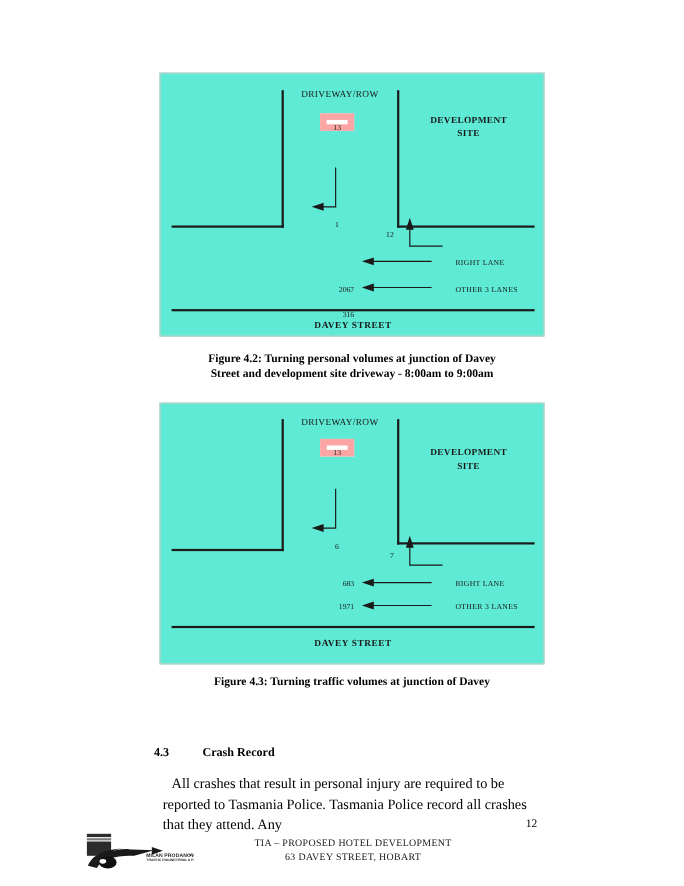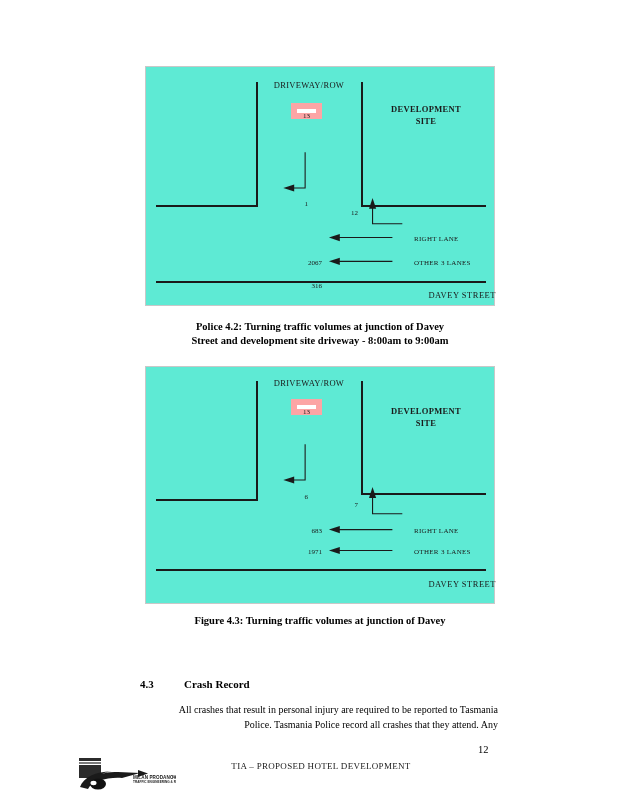--- a/index.html
+++ b/index.html
@@ -65,23 +65,23 @@
   }
   .lbl-devsite {
     font-size: 8.5px;
     font-weight: bold;
     letter-spacing: 0.3px;
     text-align: center;
     line-height: 1.45;
   }
   .lbl-street {
     font-size: 8.5px;
-    font-weight: normal;
+    font-weight: bold;
     letter-spacing: 0.5px;
-    text-align: right;
+    text-align: center;
   }
   .lbl-lane {
     font-size: 7px;
     letter-spacing: 0.3px;
   }
   .lbl-vol {
     font-size: 7px;
     text-align: right;
   }
 
@@ -129,24 +129,24 @@
     font-weight: bold;
     font-family: "Liberation Serif", serif;
   }
   .section-head .num { display: inline-block; width: 44px; }
 
   .body-text {
     position: absolute;
     left: 148px;
     top: 703px;
     width: 350px;
-    font-size: 10px;
+    font-size: 13px;
     line-height: 1.45;
     font-family: "Liberation Serif", serif;
-    text-align: right;
+    text-align: left;
     text-indent: 8px;
   }
 
   
   .footer-center {
     position: absolute;
     left: 186px;
     top: 760px;
     width: 270px;
     text-align: center;
@@ -229,21 +229,21 @@
       <div class="lbl lbl-vol" style="left:146px; top:192px; width:30px;">2067</div>
 
       <div class="lbl lbl-lane" style="left:268px; top:168px;">RIGHT LANE</div>
       <div class="lbl lbl-lane" style="left:268px; top:192px;">OTHER 3 LANES</div>
 
       <div class="lbl lbl-street" style="left:0px; top:224px; width:350px;">DAVEY STREET</div>
     </div>
   </div>
 
   <div class="caption" id="caption-1">
-    <span>Police 4.2: Turning traffic volumes at junction of Davey</span><br>
+    <span>Figure 4.2: Turning personal volumes at junction of Davey</span><br>
     <span>Street and development site driveway - 8:00am to 9:00am</span>
   </div>
 
   <div class="figure-frame" id="figure-2">
     <div class="diagram">
 
       <div class="kerb v" style="left:110px; top:14px; height:120px;"></div>
       <div class="kerb h" style="left:10px; top:132px; width:102px;"></div>
 
       <div class="kerb v" style="left:215px; top:14px; height:114px;"></div>
@@ -293,20 +293,21 @@
   <div class="section-head">
     <span class="num">4.3</span><span>Crash Record</span>
   </div>
 
   <div class="body-text">All crashes that result in personal injury are required to be reported to Tasmania Police.  Tasmania Police record all crashes that they attend.  Any</div>
 
   <div class="page-number">12</div>
 
   <div class="footer-center">
     <div>TIA – PROPOSED HOTEL DEVELOPMENT</div>
+    <div>63 DAVEY STREET, HOBART</div>
   </div>
 
   <div class="logo">
     <svg viewBox="0 0 98 34" width="98" height="34">
 
       <rect x="1" y="1" width="22" height="3" fill="#2b2b2b"></rect>
       <rect x="1" y="5" width="22" height="2" fill="#7a7a7a"></rect>
       <rect x="1" y="8" width="22" height="13" fill="#2b2b2b"></rect>
 
       <path d="M 2 30 C 6 19, 22 13, 40 15 L 62 16 L 44 21 C 30 20, 14 24, 10 32 Z" fill="#1a1a1a"></path>

